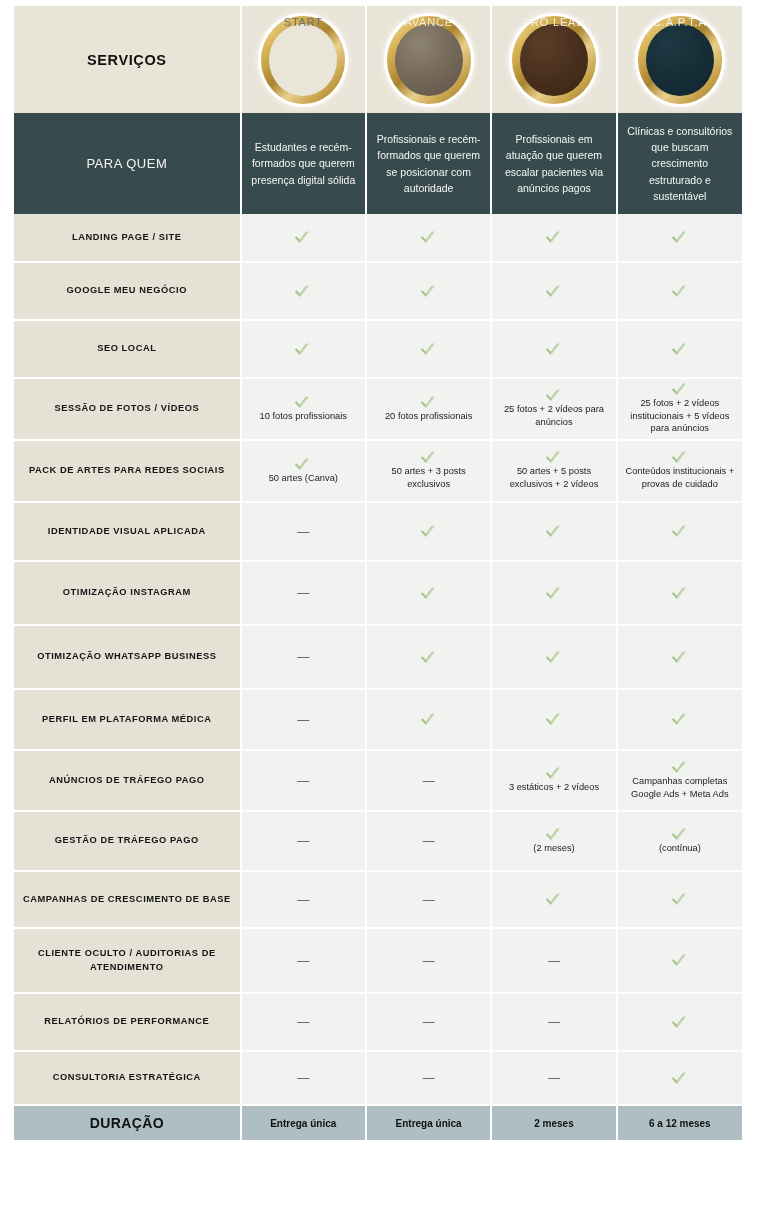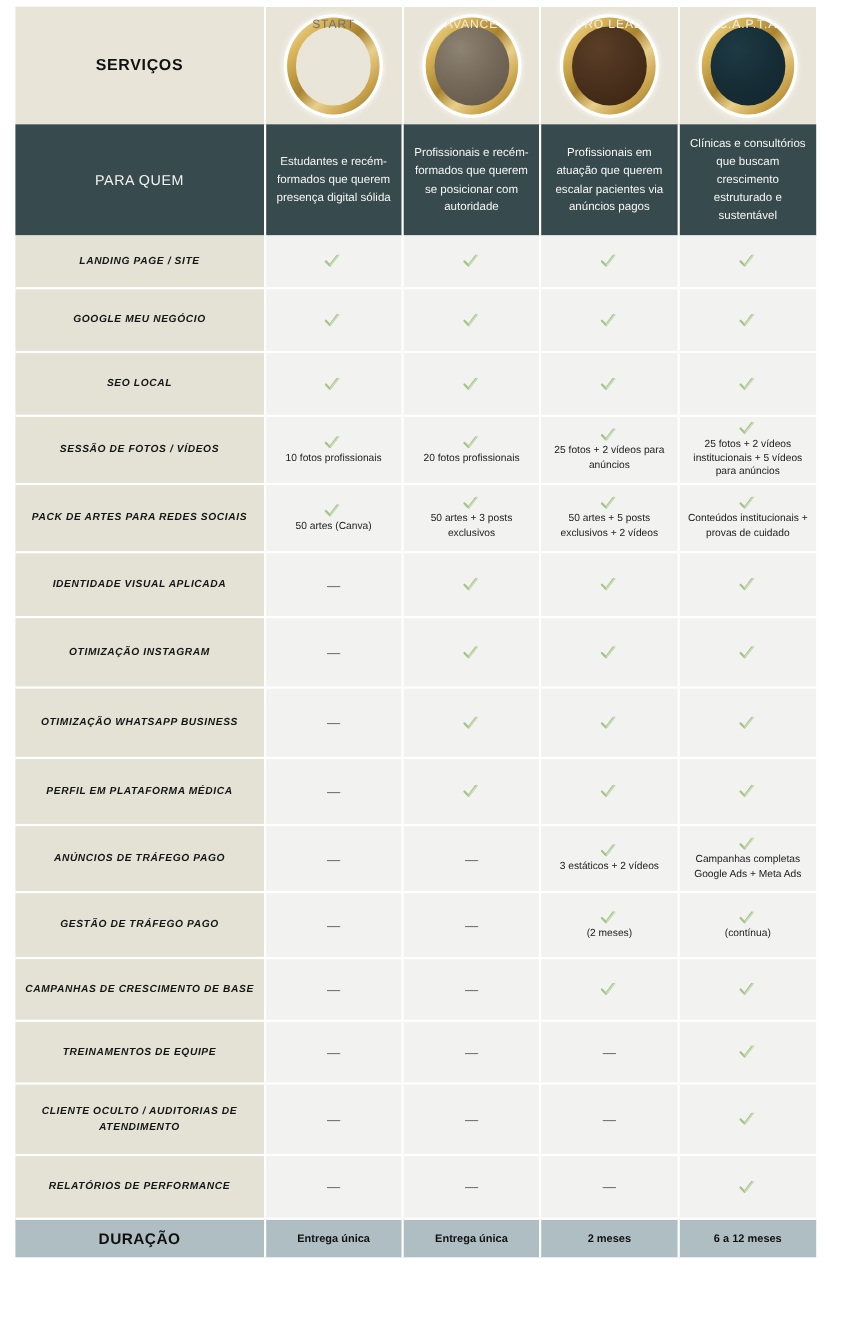--- a/index.html
+++ b/index.html
@@ -120,21 +120,20 @@
   .feat-label {
     background: #e4e1d5;
     color: #151515;
     text-align: center;
     font-size: 9.3px;
     font-weight: bold;
     letter-spacing: 0.55px;
     line-height: 1.5;
     padding: 0 8px !important;
     border-bottom: 2px solid #ffffff;
-    font-style: italic;
   }
   .feat-cell {
     background: #f2f2f0;
     text-align: center;
     border-left: 2px solid #ffffff;
     border-bottom: 2px solid #ffffff;
     padding: 0 5px !important;
   }
   .feat-inner {
     display: flex;
@@ -701,48 +700,20 @@
             <div class="feat-inner">
               <span class="tick">
                 <svg width="16" height="13" viewBox="0 0 16 13" aria-hidden="true">
                   <path d="M1.2 6.6 L4.9 10.4 L11.6 1.6" fill="none" stroke="#a6c48a" stroke-width="2.1" stroke-linecap="round" stroke-linejoin="round"></path>
                   <path d="M5.6 9.9 L12.9 1.1" fill="none" stroke="#cbdcb9" stroke-width="1.5" stroke-linecap="round"></path>
                 </svg>
               </span>
             </div>
           </td>
         </tr>
-        <tr style="height: 57px;">
-          <td class="feat-label"><span>TREINAMENTOS  DE EQUIPE</span></td>
-          <td class="feat-cell">
-            <div class="feat-inner">
-              <span class="dash">—</span>
-            </div>
-          </td>
-          <td class="feat-cell">
-            <div class="feat-inner">
-              <span class="dash">—</span>
-            </div>
-          </td>
-          <td class="feat-cell">
-            <div class="feat-inner">
-              <span class="dash">—</span>
-            </div>
-          </td>
-          <td class="feat-cell">
-            <div class="feat-inner">
-              <span class="tick">
-                <svg width="16" height="13" viewBox="0 0 16 13" aria-hidden="true">
-                  <path d="M1.2 6.6 L4.9 10.4 L11.6 1.6" fill="none" stroke="#a6c48a" stroke-width="2.1" stroke-linecap="round" stroke-linejoin="round"></path>
-                  <path d="M5.6 9.9 L12.9 1.1" fill="none" stroke="#cbdcb9" stroke-width="1.5" stroke-linecap="round"></path>
-                </svg>
-              </span>
-            </div>
-          </td>
-        </tr>
         <tr style="height: 65px;">
           <td class="feat-label"><span>CLIENTE  OCULTO / AUDITORIAS  DE ATENDIMENTO</span></td>
           <td class="feat-cell">
             <div class="feat-inner">
               <span class="dash">—</span>
             </div>
           </td>
           <td class="feat-cell">
             <div class="feat-inner">
               <span class="dash">—</span>
@@ -759,20 +730,48 @@
                 <svg width="16" height="13" viewBox="0 0 16 13" aria-hidden="true">
                   <path d="M1.2 6.6 L4.9 10.4 L11.6 1.6" fill="none" stroke="#a6c48a" stroke-width="2.1" stroke-linecap="round" stroke-linejoin="round"></path>
                   <path d="M5.6 9.9 L12.9 1.1" fill="none" stroke="#cbdcb9" stroke-width="1.5" stroke-linecap="round"></path>
                 </svg>
               </span>
             </div>
           </td>
         </tr>
         <tr style="height: 58px;">
           <td class="feat-label"><span>RELATÓRIOS  DE PERFORMANCE</span></td>
+          <td class="feat-cell">
+            <div class="feat-inner">
+              <span class="dash">—</span>
+            </div>
+          </td>
+          <td class="feat-cell">
+            <div class="feat-inner">
+              <span class="dash">—</span>
+            </div>
+          </td>
+          <td class="feat-cell">
+            <div class="feat-inner">
+              <span class="dash">—</span>
+            </div>
+          </td>
+          <td class="feat-cell">
+            <div class="feat-inner">
+              <span class="tick">
+                <svg width="16" height="13" viewBox="0 0 16 13" aria-hidden="true">
+                  <path d="M1.2 6.6 L4.9 10.4 L11.6 1.6" fill="none" stroke="#a6c48a" stroke-width="2.1" stroke-linecap="round" stroke-linejoin="round"></path>
+                  <path d="M5.6 9.9 L12.9 1.1" fill="none" stroke="#cbdcb9" stroke-width="1.5" stroke-linecap="round"></path>
+                </svg>
+              </span>
+            </div>
+          </td>
+        </tr>
+        <tr style="height: 54px;">
+          <td class="feat-label"><span>CONSULTORIA  ESTRATÉGICA</span></td>
           <td class="feat-cell">
             <div class="feat-inner">
               <span class="dash">—</span>
             </div>
           </td>
           <td class="feat-cell">
             <div class="feat-inner">
               <span class="dash">—</span>
             </div>
           </td>

